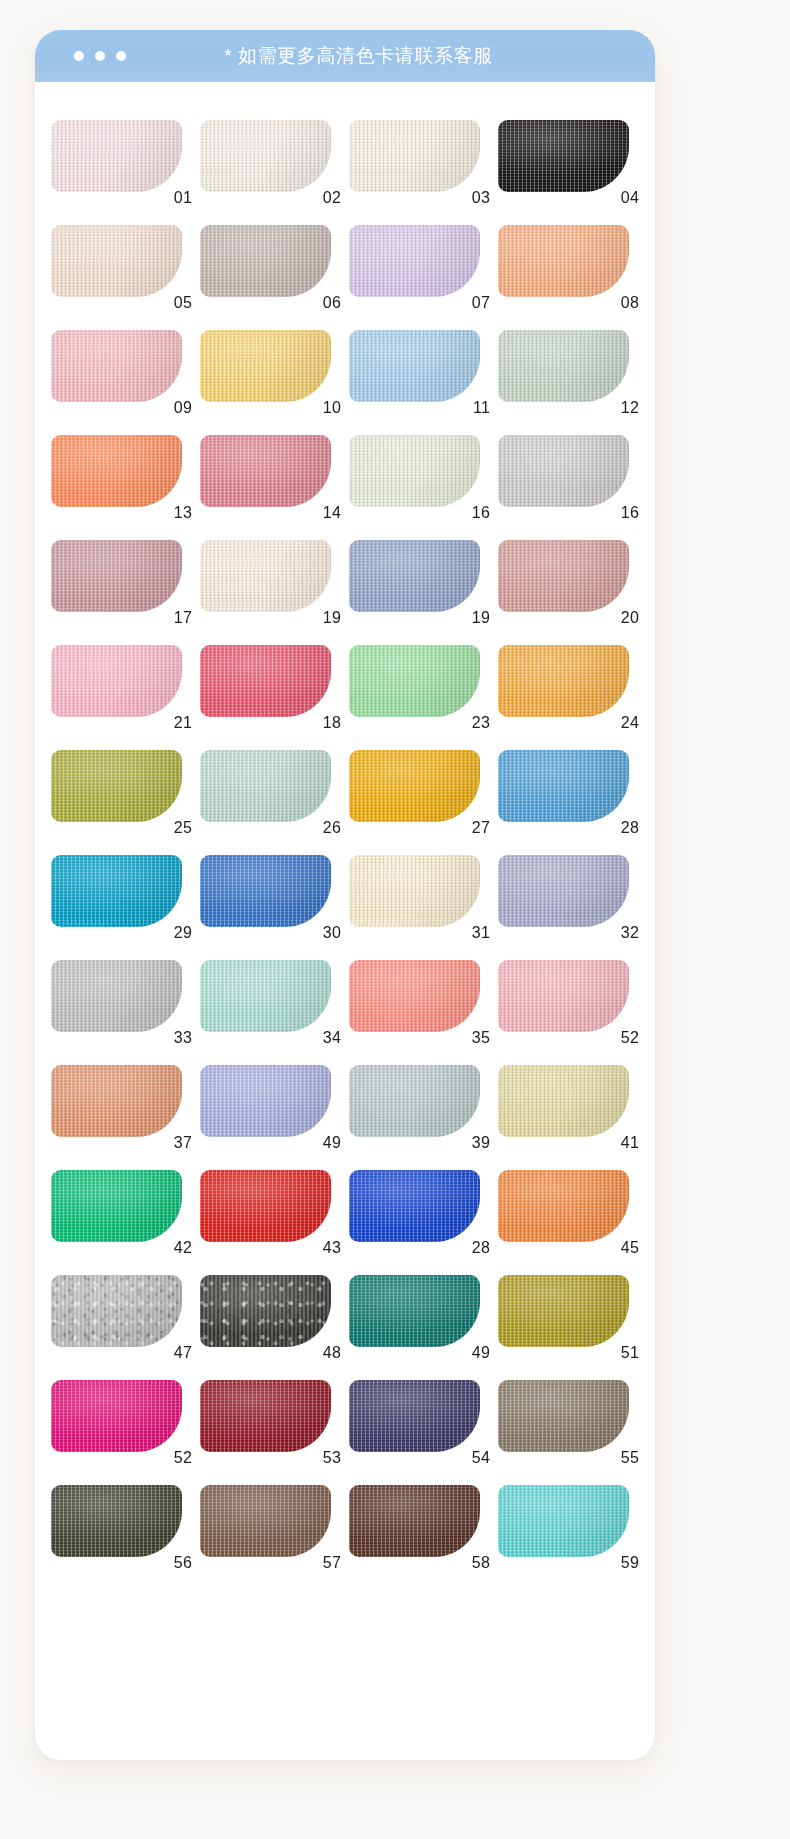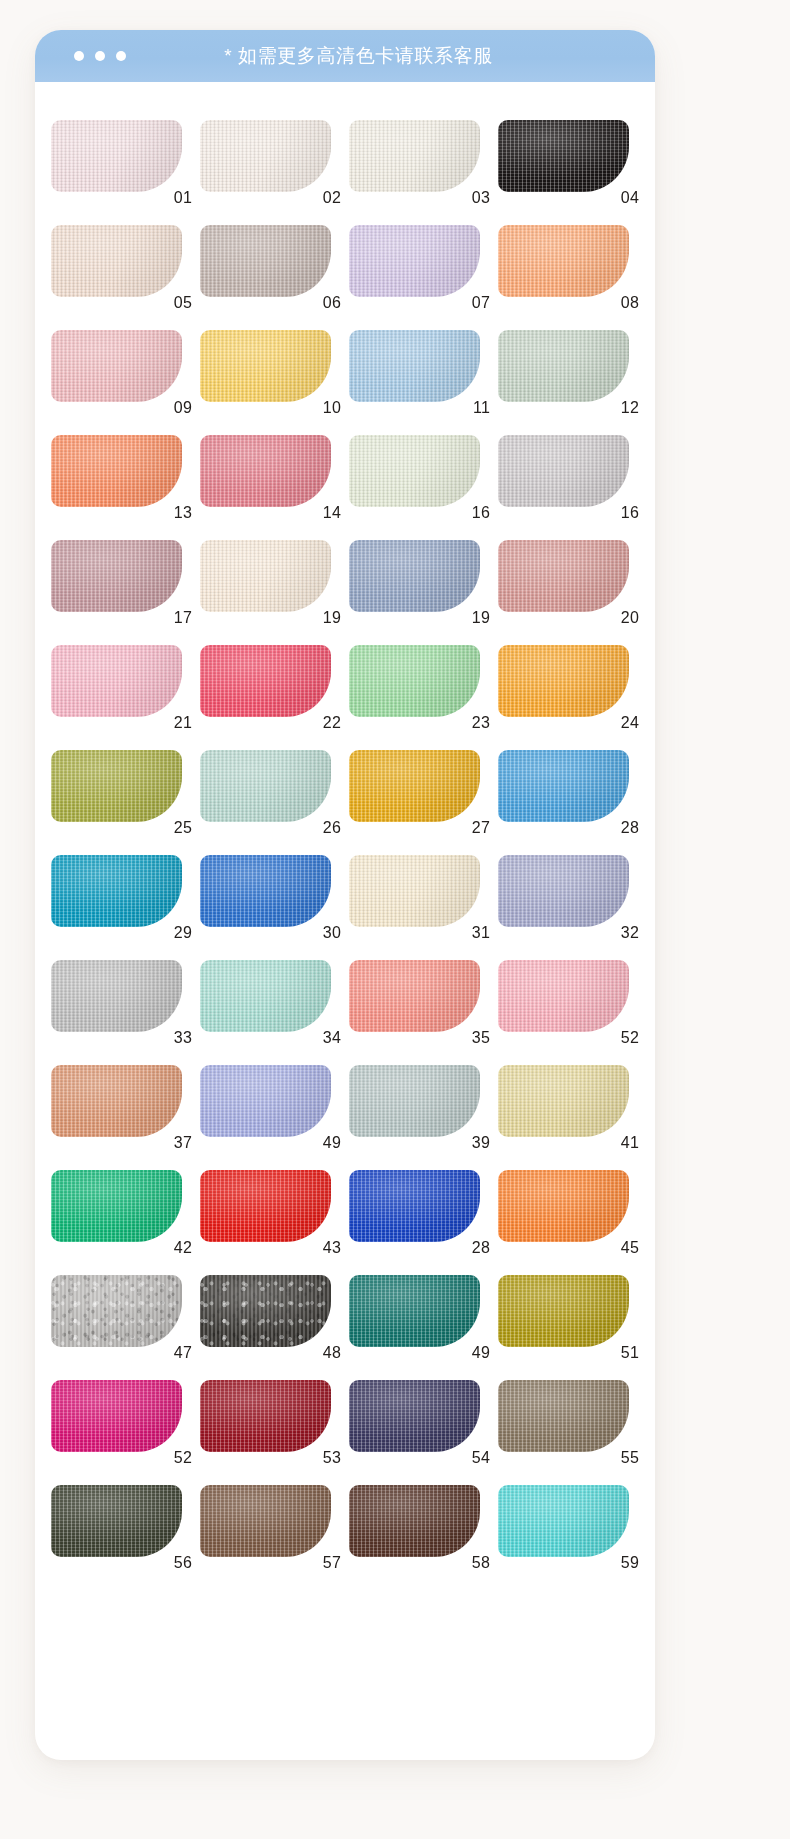--- a/index.html
+++ b/index.html
@@ -250,21 +250,21 @@
             <div class="tex"></div>
             <div class="shade"></div>
           </div>
           <div class="num">21</div>
         </div>
         <div class="cell">
           <div class="swatch" style="background: rgb(242, 82, 109);">
             <div class="tex"></div>
             <div class="shade"></div>
           </div>
-          <div class="num">22</div>
+          <div class="num">18</div>
         </div>
         <div class="cell">
           <div class="swatch" style="background: rgb(157, 219, 162);">
             <div class="tex"></div>
             <div class="shade"></div>
           </div>
           <div class="num">23</div>
         </div>
         <div class="cell">
           <div class="swatch" style="background: rgb(249, 169, 50);">

